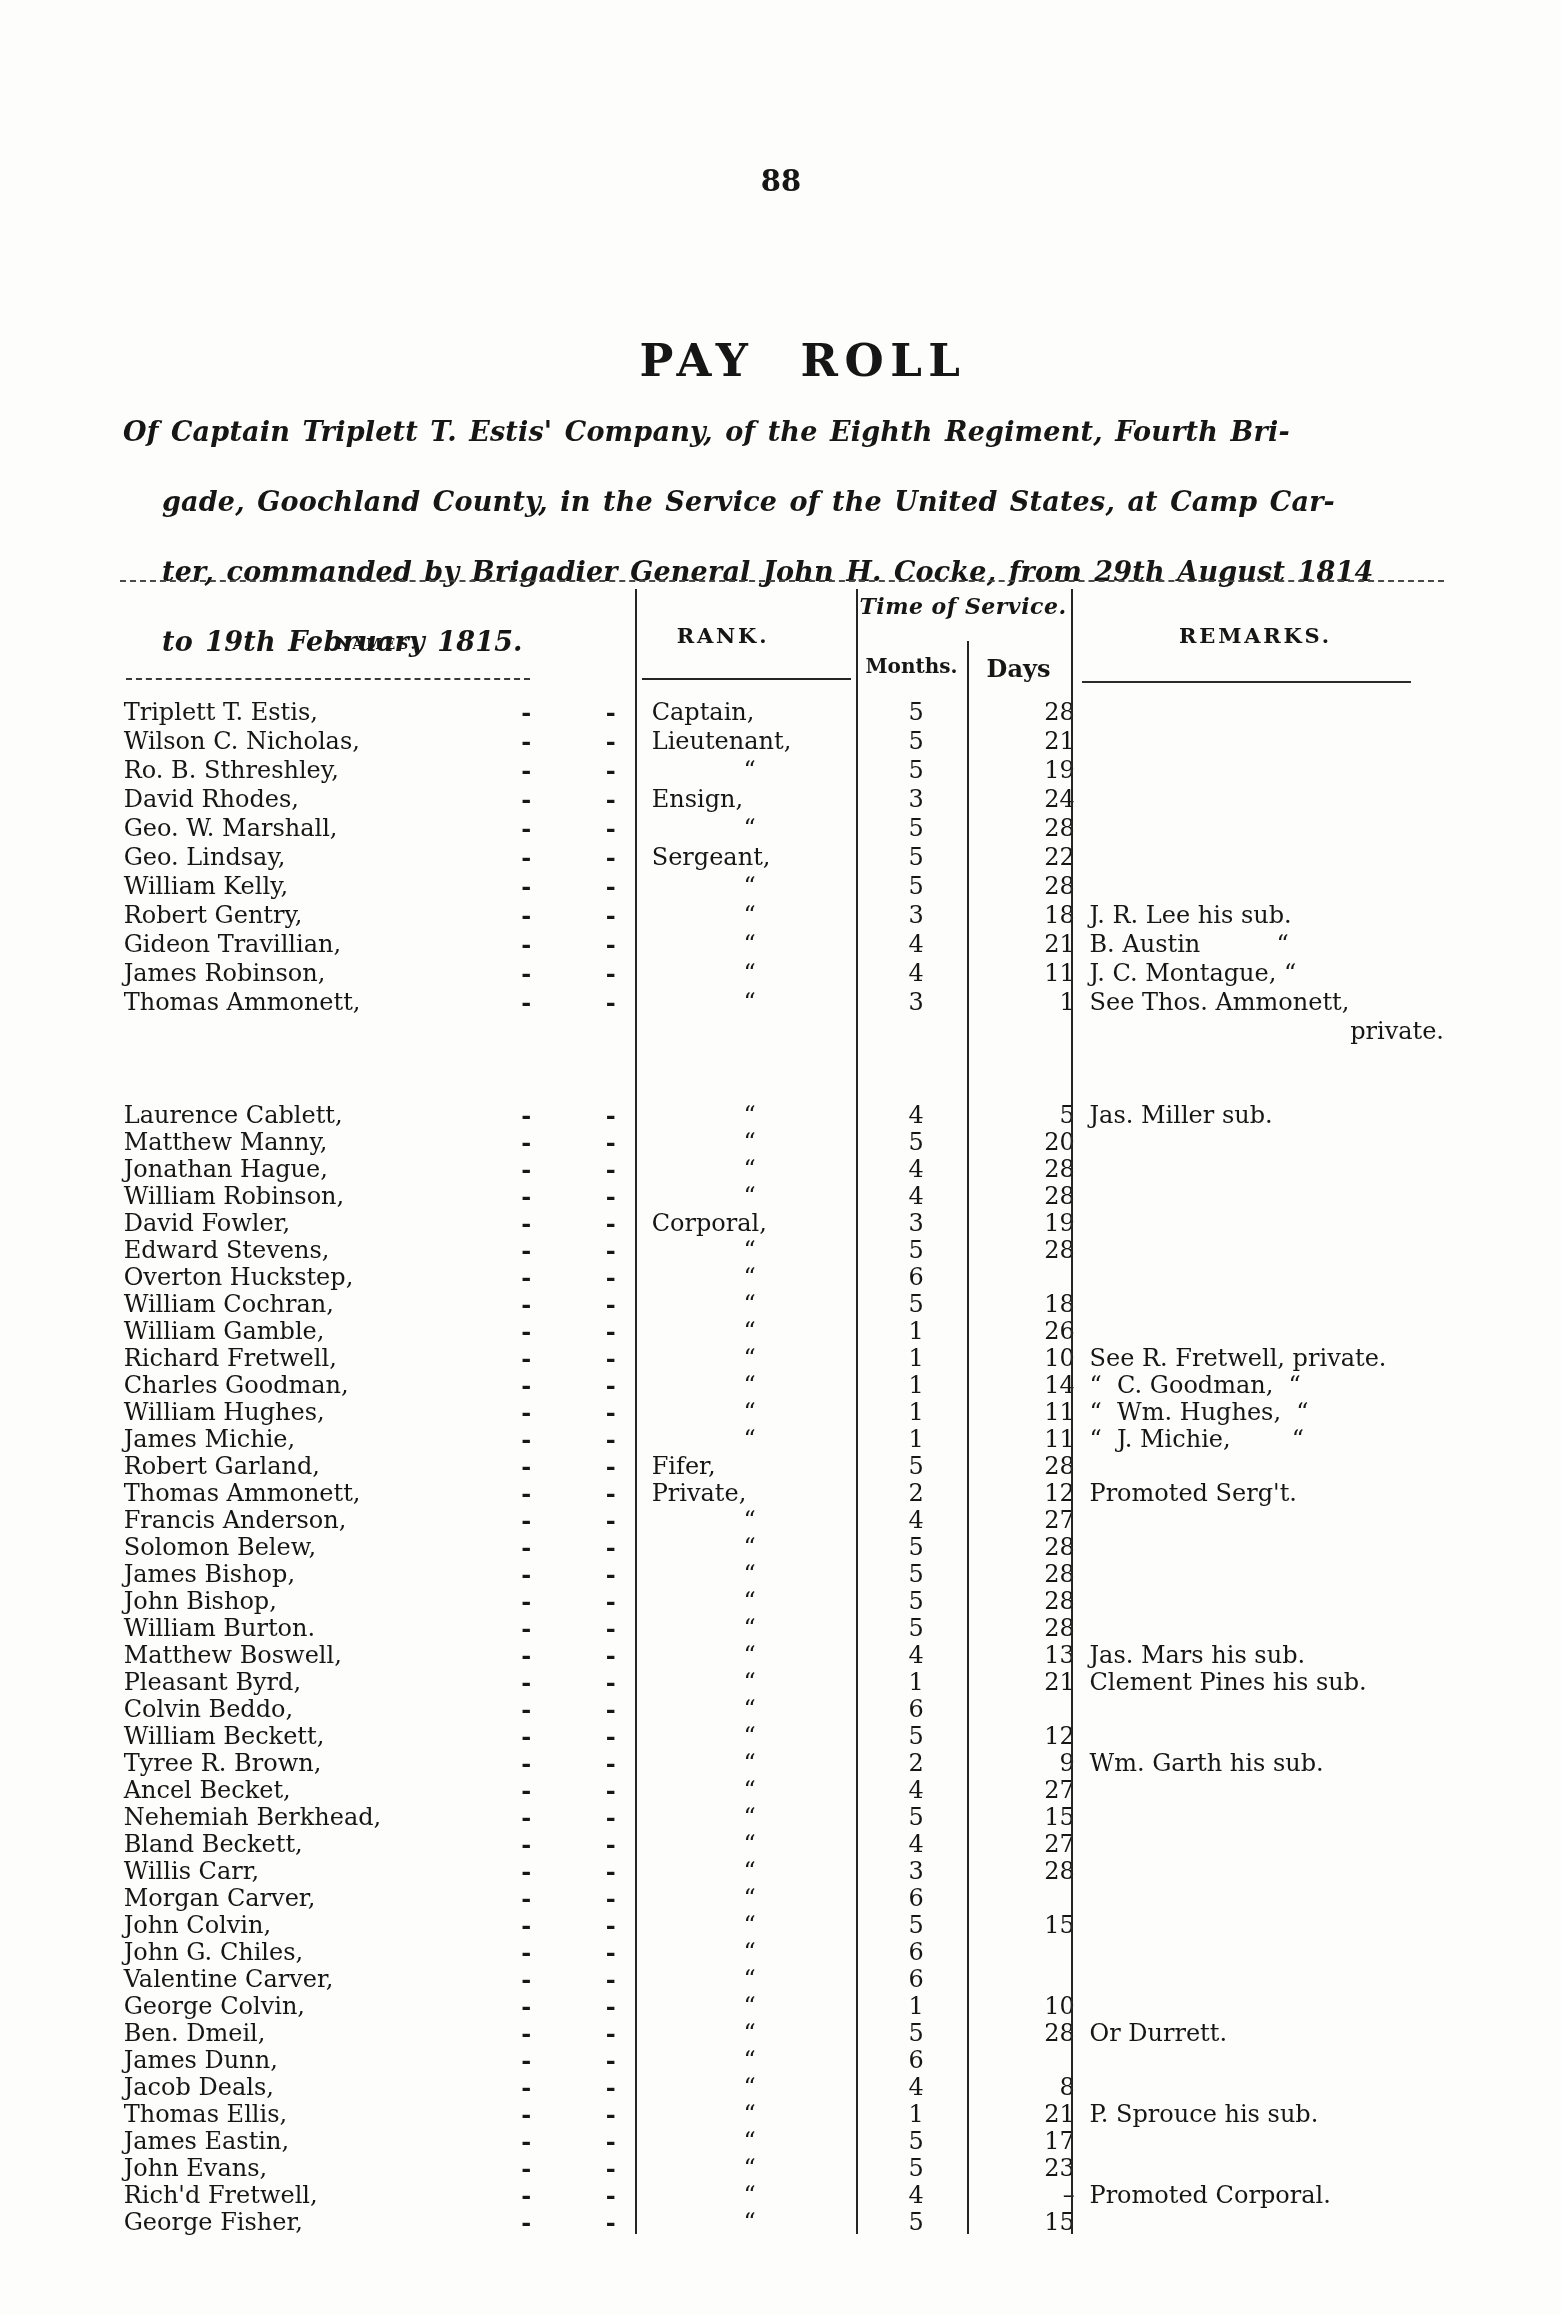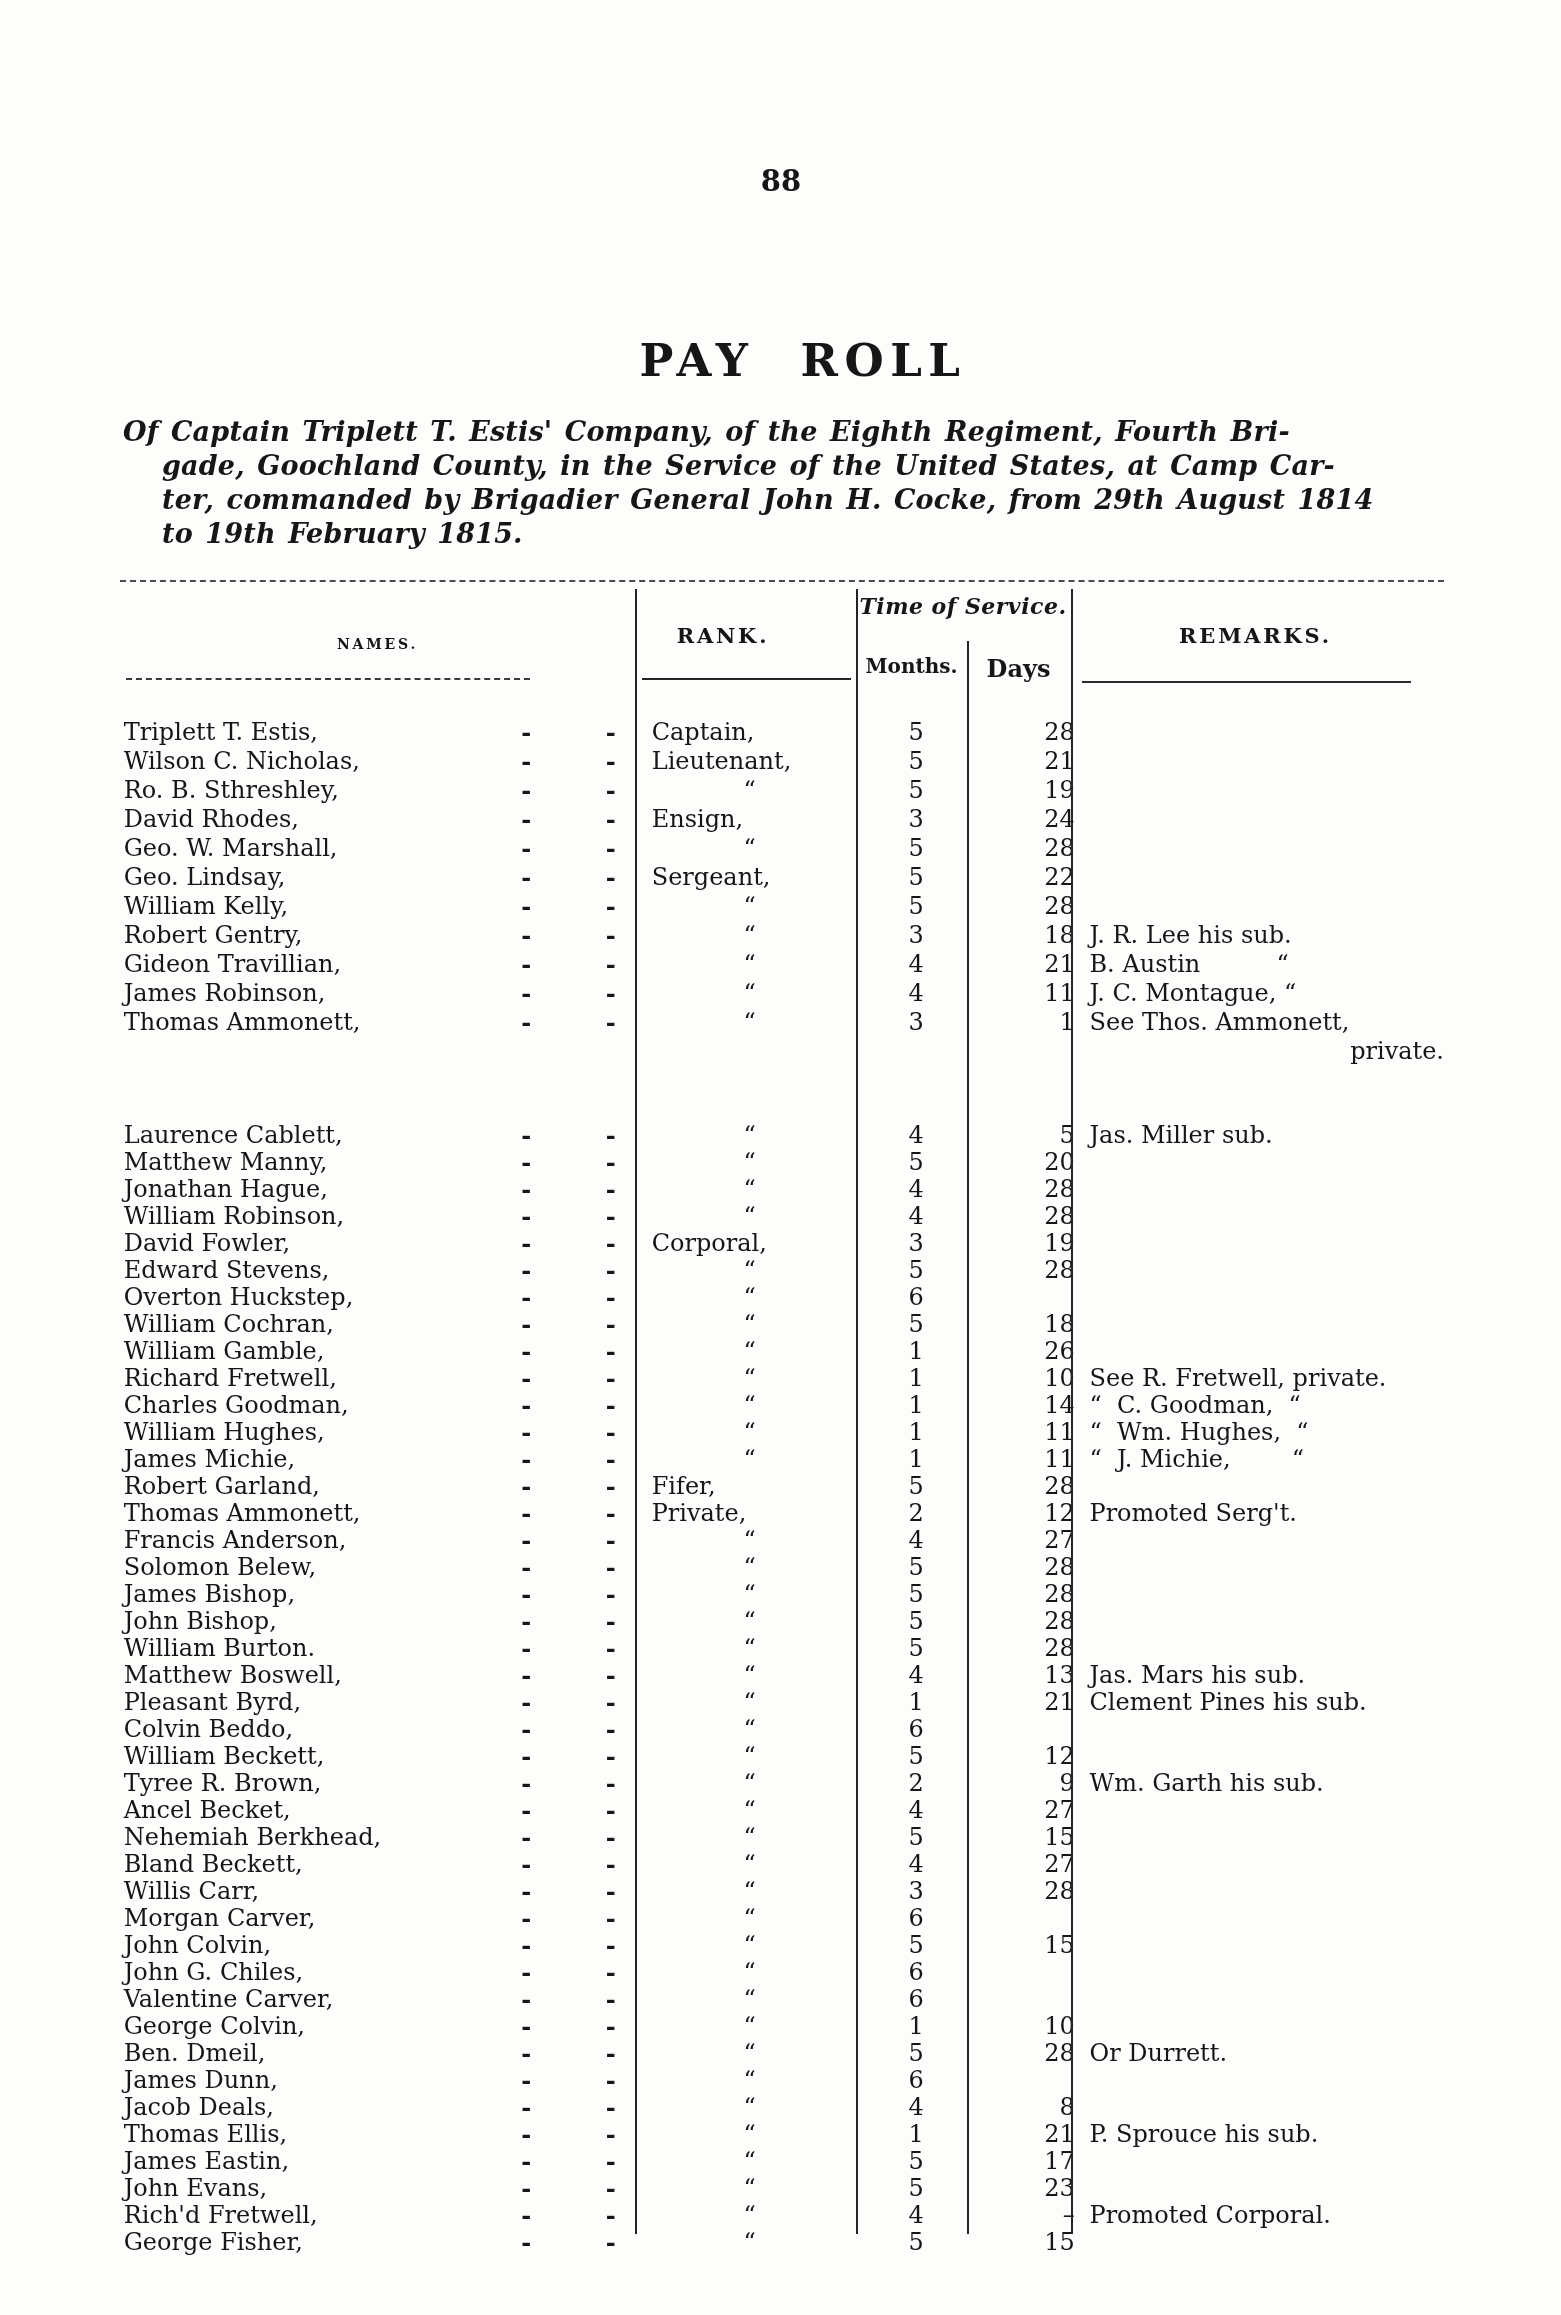--- a/index.html
+++ b/index.html
@@ -22,21 +22,21 @@
     text-align:center;font-size:45px;font-weight:700;
     letter-spacing:6.5px;word-spacing:24px;margin-left:44px;
   }
   .intro{
     position:absolute;left:123px;top:415px;width:1366px;
     font-style:italic;font-weight:600;
     font-size:27px;line-height:34px;
     letter-spacing:0.2px;word-spacing:2.8px;
     white-space:nowrap;
   }
-  .introline.indent{padding-left:39px;}
+  .introline.indent{padding-left:39px;margin-top:36px;}
   
   .paytable{
     position:absolute;left:120px;top:580px;width:1324px;height:1658px;
     border-top:2.8px dashed #4a4a4a;
   }
   .vline{position:absolute;width:1.8px;background:#252525;}
   .v1{left:515px;top:7.4px;height:1645px;}
   .v2{left:736px;top:7.4px;height:1645px;}
   .v3{left:847px;top:59px;height:1593px;}
   .v4{left:951px;top:7.4px;height:1645px;}
@@ -44,21 +44,21 @@
   .hcell{position:absolute;text-align:center;font-weight:600;}
   .h-names{left:0;width:515px;top:54px;font-size:14px;letter-spacing:2.8px;}
   .h-rank{left:515px;width:176px;top:41px;font-size:21px;letter-spacing:2.8px;}
   .h-tos{left:736px;width:214px;top:11px;font-size:22px;font-style:italic;font-weight:600;letter-spacing:0.5px;}
   .h-months{left:736px;width:111px;top:72px;font-size:20px;}
   .h-days{left:847px;width:103px;top:72px;font-size:24px;}
   .h-remarks{left:951px;width:369px;top:41px;font-size:21px;letter-spacing:2.8px;}
   .u-names{position:absolute;left:5.5px;top:96px;width:404px;border-top:2.8px dashed #3a3a3a;}
   .u-rank{position:absolute;left:522px;top:96px;width:209px;border-top:2.8px solid #252525;}
   .u-remarks{position:absolute;left:962px;top:99px;width:329px;border-top:2.8px solid #2c2c2c;}
-  .tbody{position:absolute;left:0;top:117px;width:1324px;margin-top:20px;}
+  .tbody{position:absolute;left:0;top:117px;width:1324px;}
   .row{display:flex;align-items:flex-start;font-size:24px;line-height:27px;font-weight:500;}
   .row.rt{height:29px;}
   .row.rb{height:27px;}
   .row.sp{height:55px;}
   .cell{flex:none;}
   .c-name{width:374px;padding-left:3.7px;white-space:nowrap;}
   .c-d1{width:57px;text-align:center;font-weight:700;}
   .c-d2{width:84px;text-align:center;font-weight:700;padding-left:28px;box-sizing:border-box;}
   .c-rank{width:222px;padding-left:13px;box-sizing:border-box;white-space:nowrap;}
   .c-rank.ditto{text-align:center;padding-left:0;}

